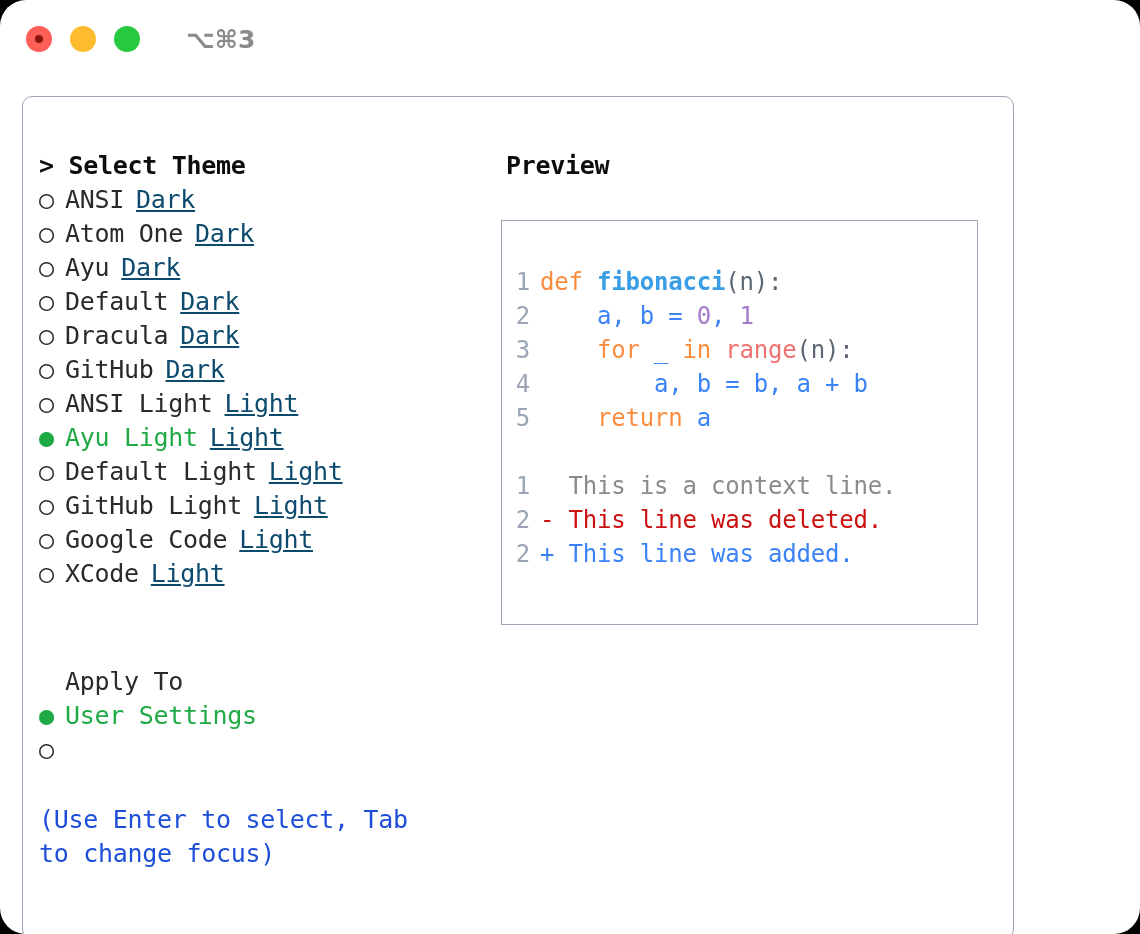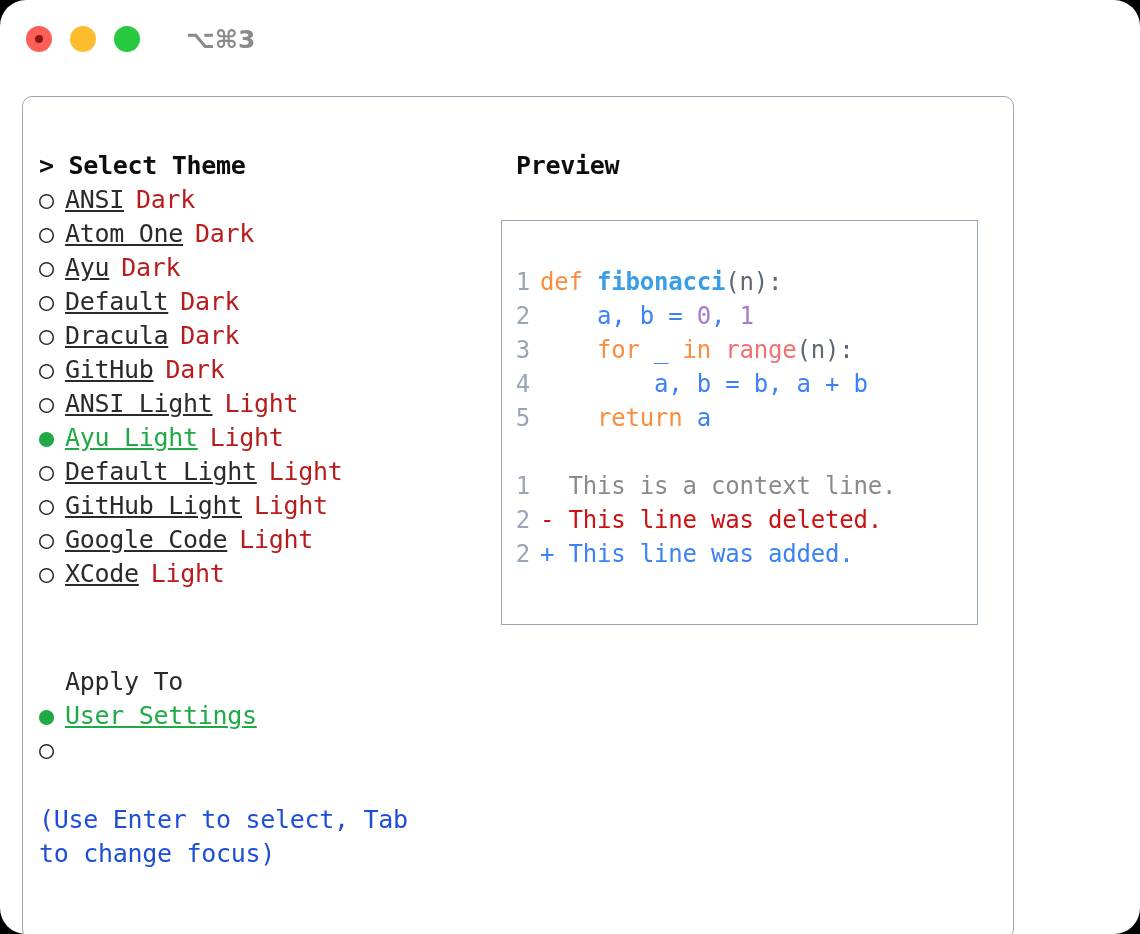--- a/index.html
+++ b/index.html
@@ -119,24 +119,25 @@
     color: #2a2a2a;
   }
   .bullet {
     width: 26px;
     flex: 0 0 26px;
     font-size: 25px;
     color: #2a2a2a;
   }
   .opt.selected .bullet { color: #1faa46; }
   .opt.selected .opt-label { color: #1faa46; text-align: center; }
-  .opt-label { color: #2a2a2a; text-decoration: underline; }
+  .opt-label { color: #2a2a2a; }
   .opt-meta {
-    color: #b91c1c;
+    color: #0c4a6e;
     padding-left: 12px;
+    text-decoration: underline;
   }
 
   .group-header {
     font-size: 25px;
     line-height: 34px;
     color: #2a2a2a;
     padding-left: 26px;
     white-space: pre;
     letter-spacing: -0.3px;
     margin-top: 28px;
@@ -153,21 +154,21 @@
     width: 400px;
   }
 
   
   .preview-title {
     font-size: 25px;
     font-weight: bold;
     color: #0d0d0d;
     letter-spacing: -0.3px;
     line-height: 34px;
-    margin-left: 15px;
+    margin-left: 5px;
   }
 
   .preview-box {
     margin-top: 37px;
     width: 477px;
     height: 405px;
     border: 1.6px solid #9aa5b5;
     box-sizing: border-box;
     background: #ffffff;
     padding: 44px 0 0 0;

